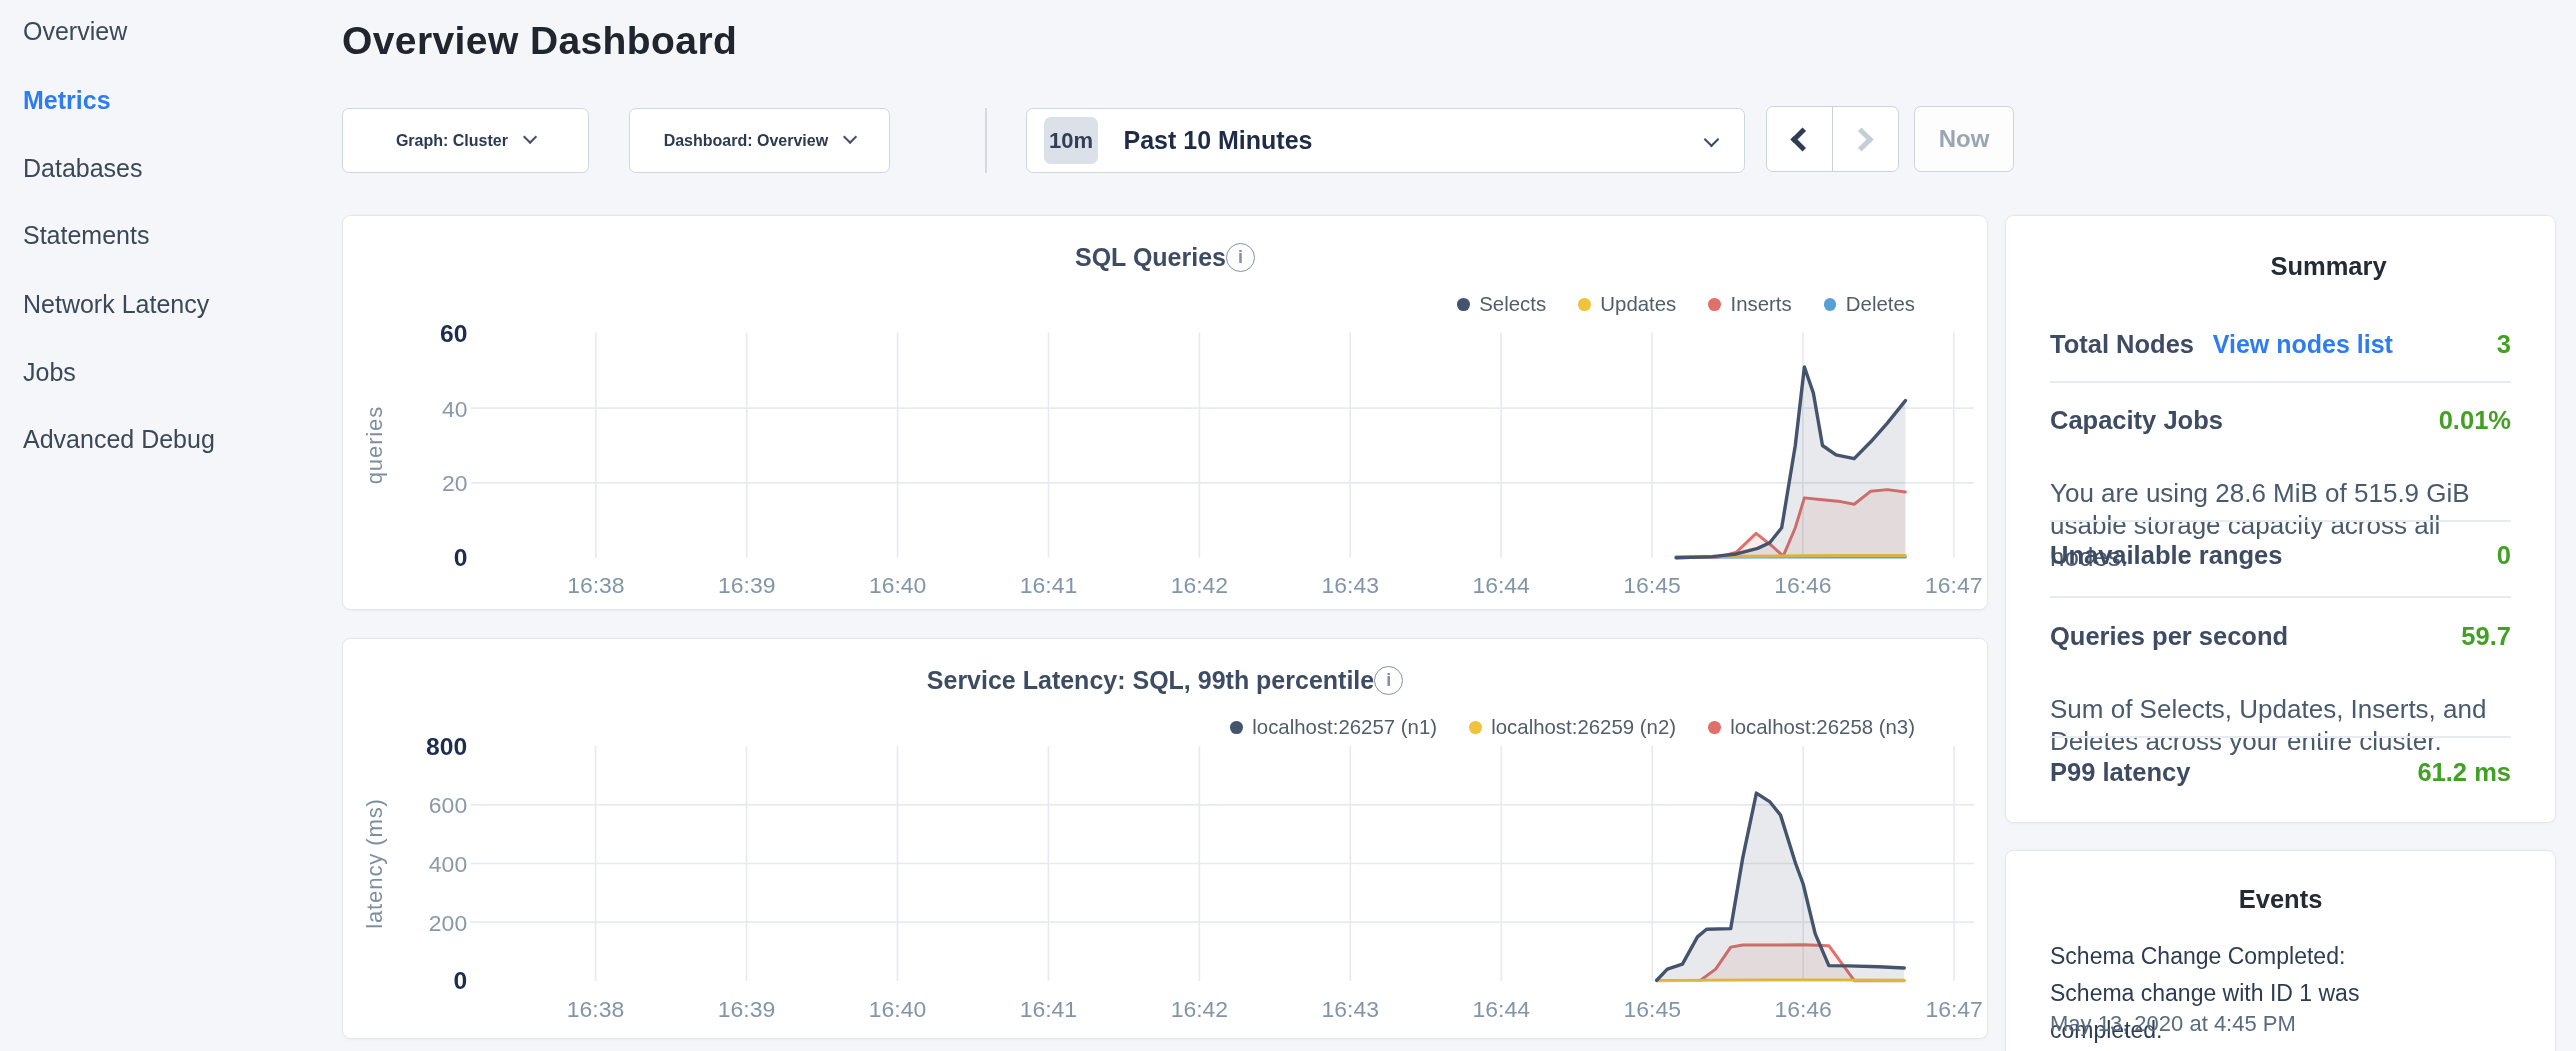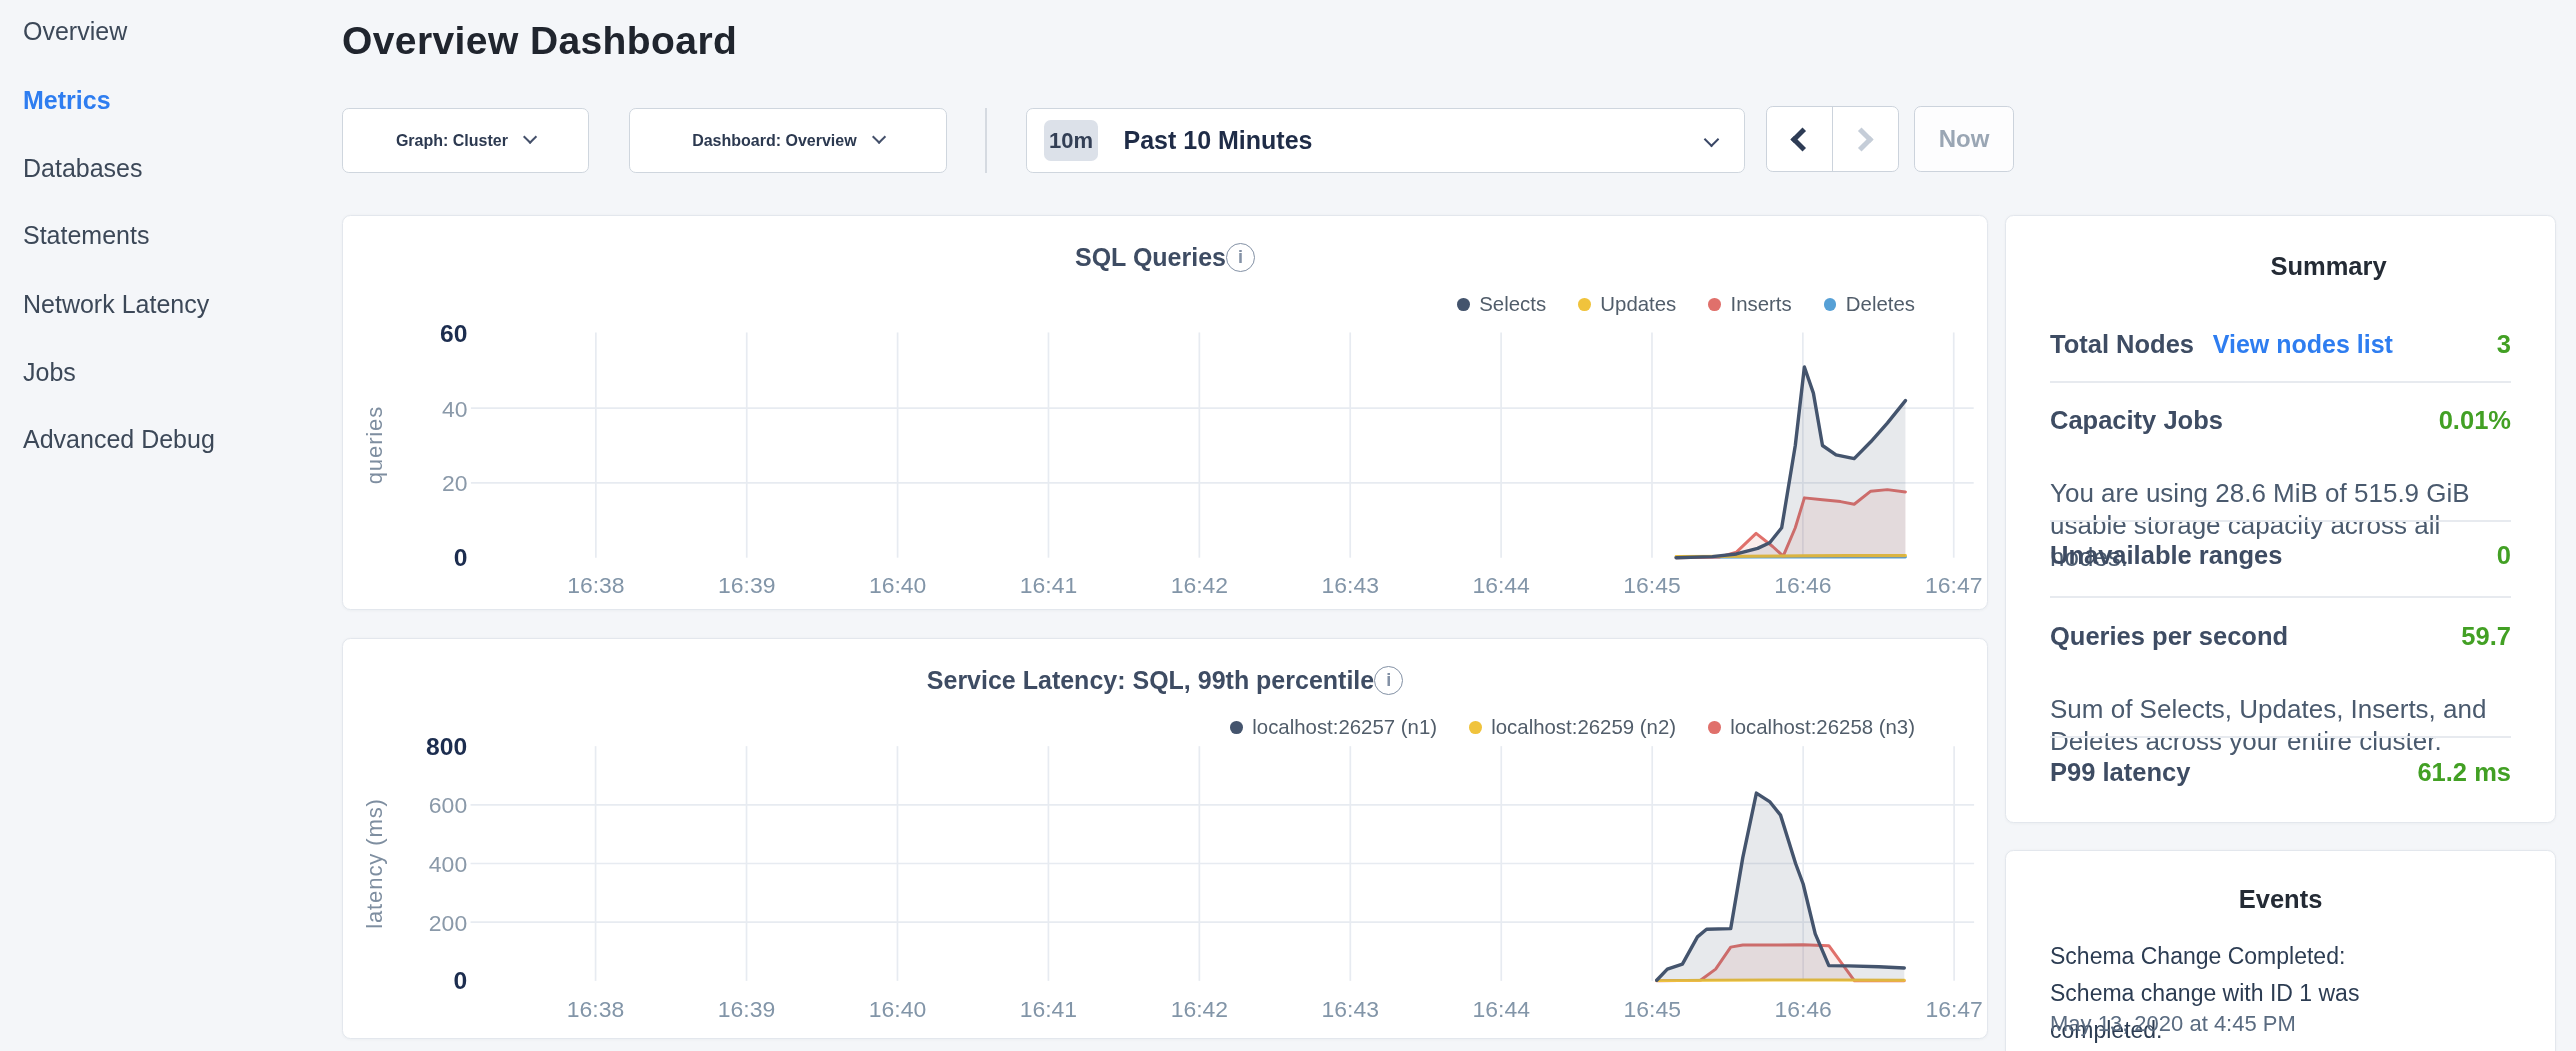--- a/index.html
+++ b/index.html
@@ -17,21 +17,21 @@
   .controls { position:absolute; left:0; top:0; }
   .dd-btn { position:absolute; top:108px; height:65px; background:#fff; border:1.7px solid #cfd6de; border-radius:6.8px;
             display:flex; align-items:center; justify-content:center; gap:17px; cursor:pointer; }
   .dd-label { font-size:16px; font-weight:700; color:#2c3950; white-space:nowrap; }
   .chev { display:inline-block; border-style:solid; border-color:#44506a; border-width:0 2.6px 2.6px 0; }
   .chev.down { width:12px; height:12px; transform:rotate(45deg); margin-top:-6px; }
   .ctrl-divider { position:absolute; left:985px; top:108px; width:1.7px; height:65px; background:#d5dae1; }
 
   .time-box { position:absolute; left:1026px; top:108px; width:719px; height:65px; background:#fff; border:1.7px solid #cfd6de;
               border-radius:6.8px; display:flex; align-items:center; cursor:pointer; }
-  .time-badge { margin-left:17px; width:54px; height:41px; background:#dce1e9; border-radius:6.8px; display:flex;
+  .time-badge { margin-left:17px; width:54px; height:47px; background:#dce1e9; border-radius:6.8px; display:flex;
                 align-items:center; justify-content:center; font-size:22px; font-weight:700; color:#333f55; }
   .time-label { margin-left:25.5px; font-size:25px; font-weight:700; color:#1f2c47; }
   .time-caret { position:absolute; right:27px; }
   .time-caret .chev { border-color:#3a4766; }
 
   .arrow-group { position:absolute; left:1766px; top:106px; width:133px; height:66px; background:#fff;
                  border:1.7px solid #ccd3dc; border-radius:6.8px; display:flex; }
   .arrow-cell { width:50%; height:100%; display:flex; align-items:center; justify-content:center; cursor:pointer; }
   .arrow-cell:first-child { border-right:1.7px solid #ccd3dc; }
   .chev.left  { width:17px; height:17px; border-width:0 5.1px 5.1px 0; transform:rotate(135deg); border-color:#2e3c55; margin-left:6.8px; }
@@ -89,21 +89,21 @@
   <div class="nav-item" style="top:425px">Advanced Debug</div>
 </nav>
 
 <h1 class="page-title">Overview Dashboard</h1>
 
 <div class="controls">
   <div class="dd-btn" style="left:342px; width:247px">
     <span class="dd-label">Graph: Cluster</span>
     <span class="chev down" style="border-width:0 2.1px 2.1px 0; width:10.2px; height:10.2px;"></span>
   </div>
-  <div class="dd-btn" style="left:629px; width:318px">
+  <div class="dd-btn" style="left:629px; width:261px">
     <span class="dd-label">Dashboard: Overview</span>
     <span class="chev down" style="border-width:0 2.1px 2.1px 0; width:10.2px; height:10.2px;"></span>
   </div>
   <div class="ctrl-divider"></div>
 
   <div class="time-box">
     <span class="time-badge">10m</span>
     <span class="time-label">Past 10 Minutes</span>
     <span class="time-caret"><span class="chev down" style="border-width:0 2.1px 2.1px 0; width:11px; height:11px;"></span></span>
   </div>

